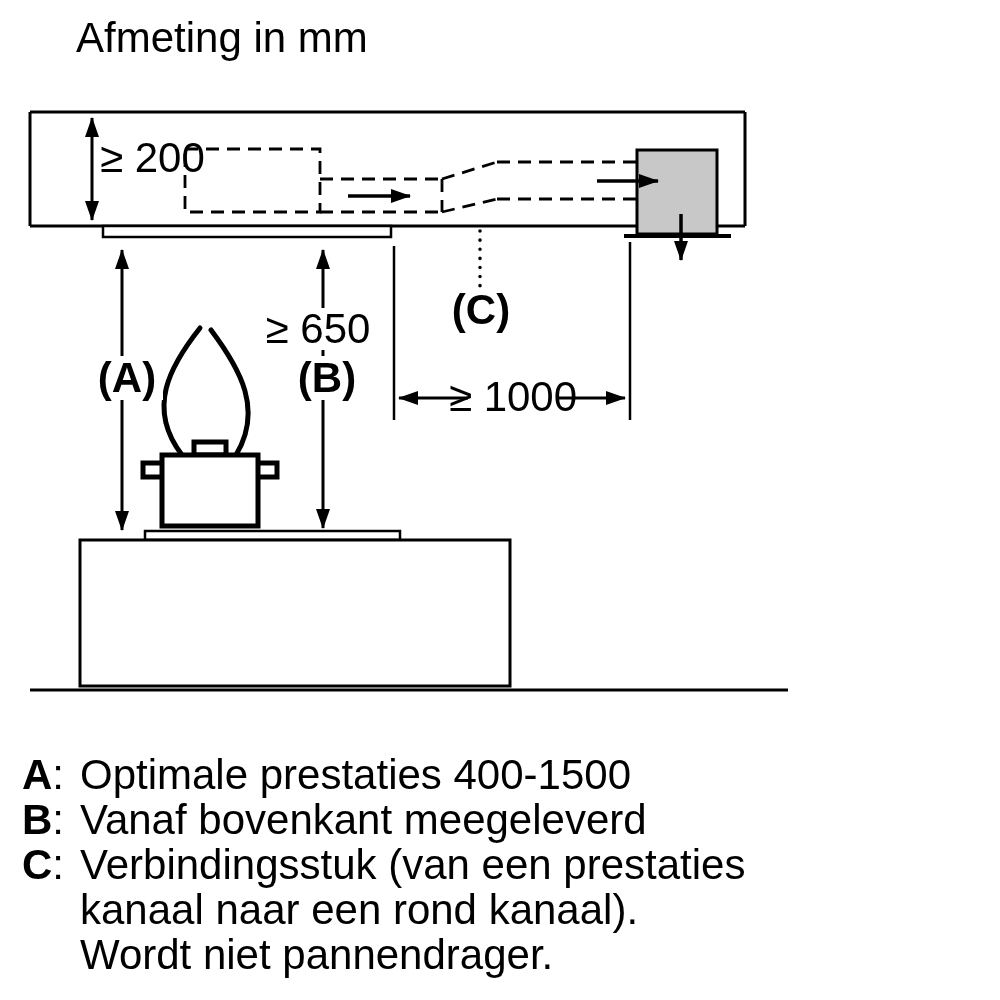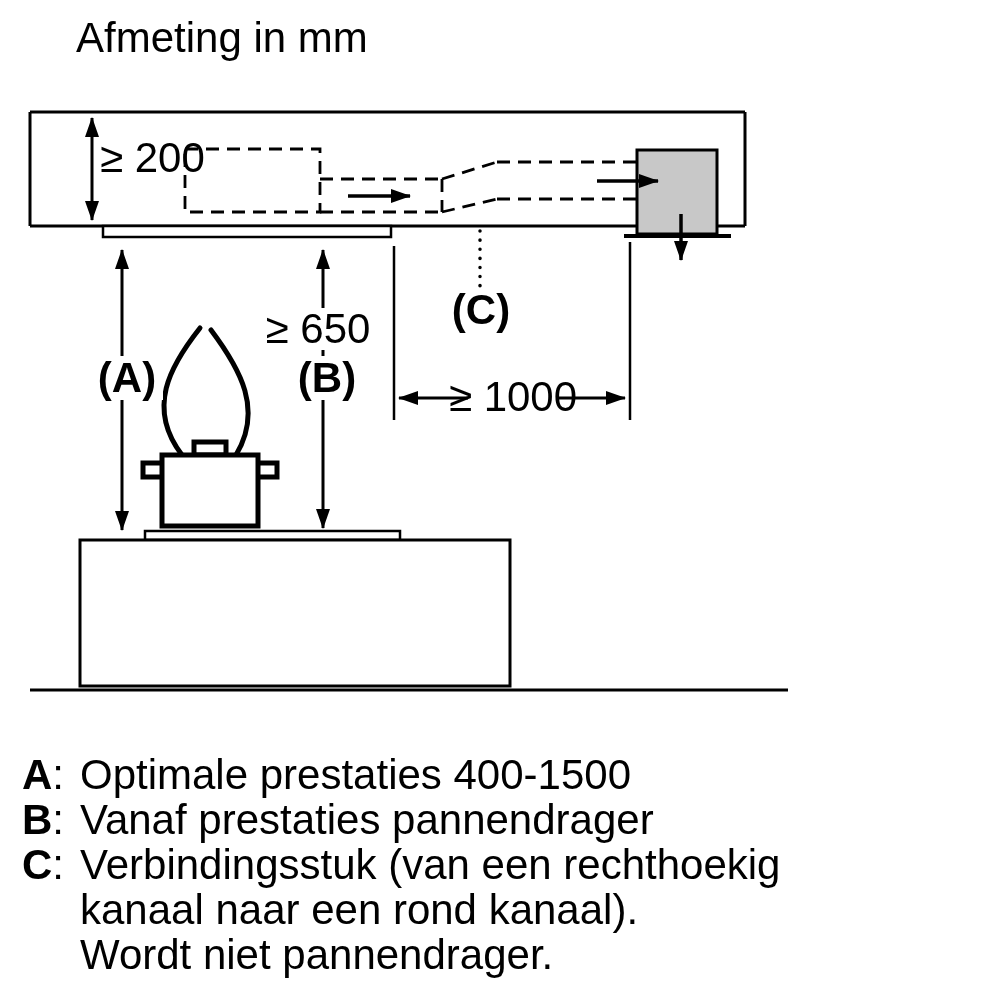--- a/index.html
+++ b/index.html
@@ -123,24 +123,24 @@
     <div>Afmeting in mm</div>
   </div>
 
   <div class="legend">
     <div class="legend-row">
       <span class="key"><b>A</b><span>:</span></span>
       <span class="txt">Optimale prestaties 400-1500</span>
     </div>
     <div class="legend-row">
       <span class="key"><b>B</b><span>:</span></span>
-      <span class="txt">Vanaf prestaties pannendrager</span>
+      <span class="txt">Vanaf bovenkant meegeleverd</span>
     </div>
     <div class="legend-row">
       <span class="key"><b>C</b><span>:</span></span>
       <span class="txt">
-        <span>Verbindingsstuk (van een rechthoekig kanaal naar een rond kanaal).</span>
+        <span>Verbindingsstuk (van een prestaties kanaal naar een rond kanaal).</span>
         <span class="note">Wordt niet pannendrager.</span>
       </span>
     </div>
   </div>
 
 </div>
 
 </body></html>

